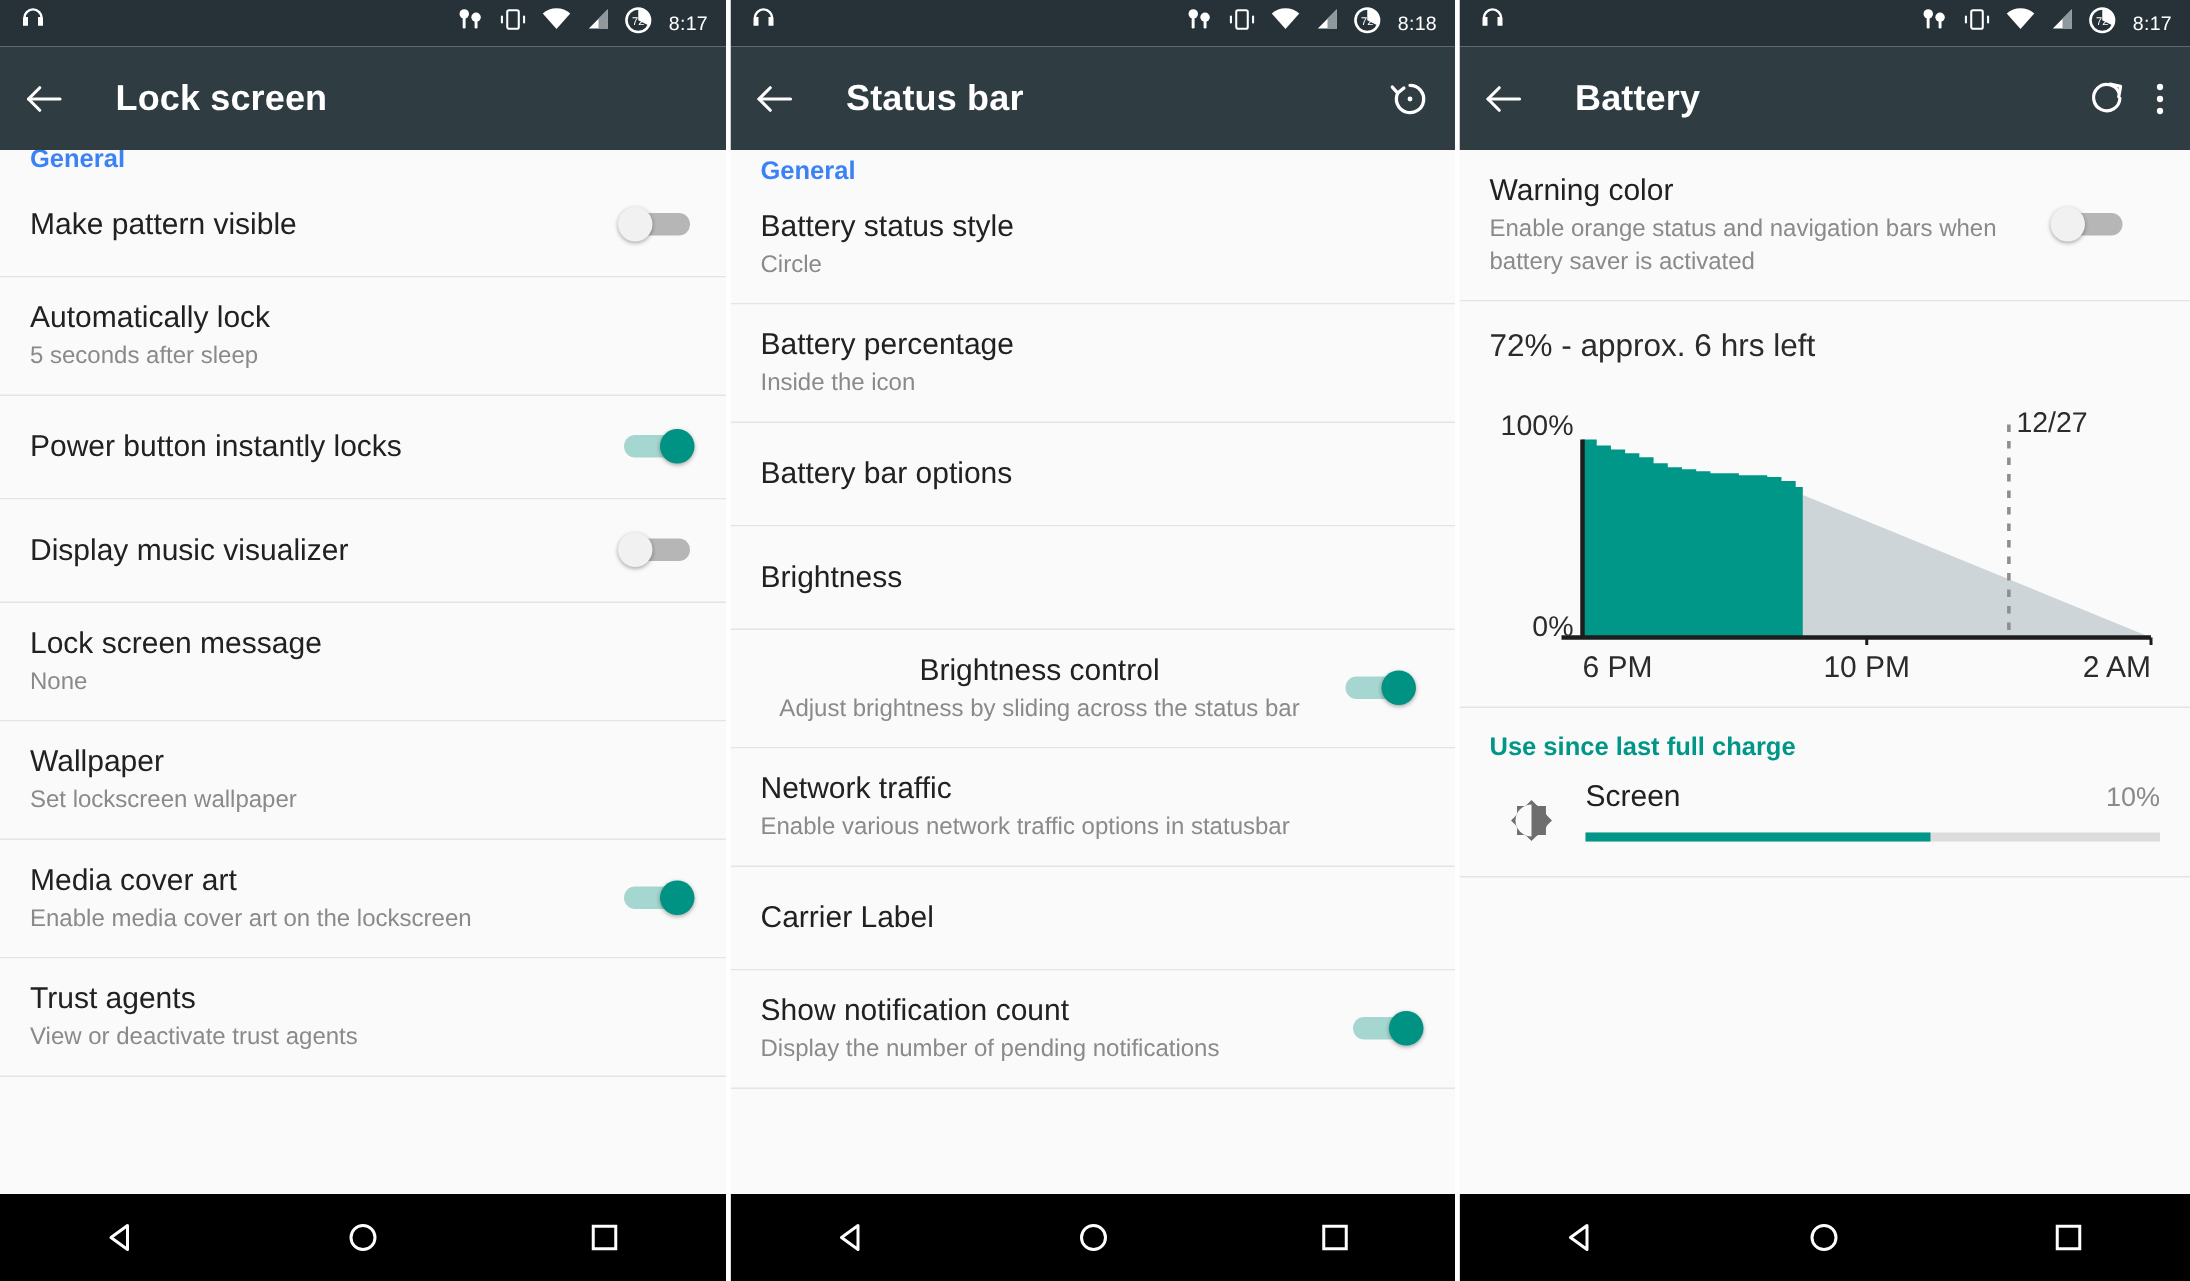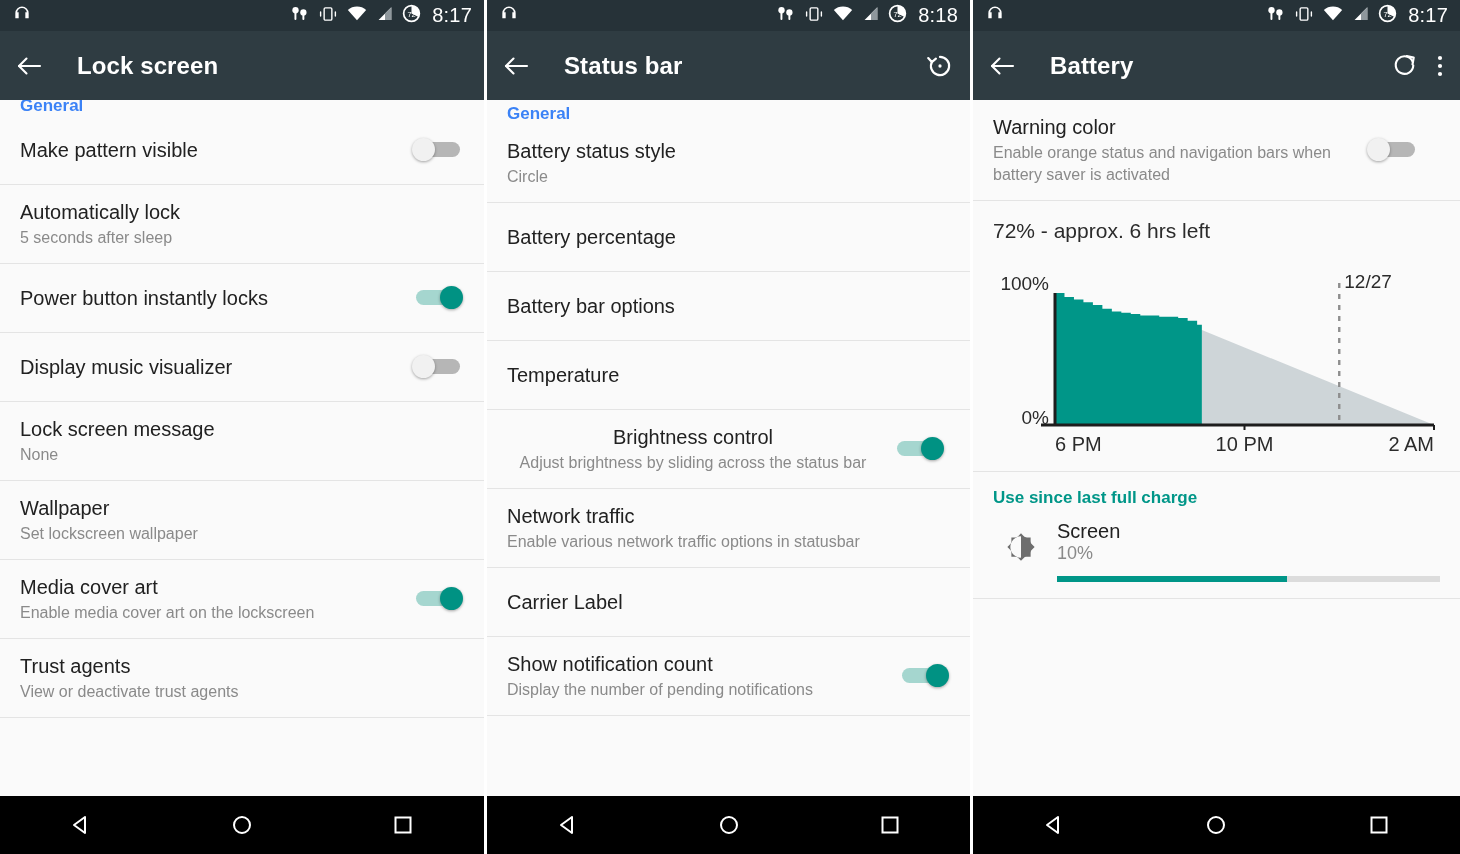--- a/index.html
+++ b/index.html
@@ -27,21 +27,21 @@
     display: flex;
     align-items: center;
     padding: 0 12px;
     color: #ffffff;
   }
   .sb-left { display: flex; align-items: center; }
   .sb-right {
     margin-left: auto;
     display: flex; align-items: center; gap: 9px;
   }
-  .sb-time { font-size: 20px; letter-spacing: .2px; padding-left: 2px; }
+  .sb-time { font-size: 13px; letter-spacing: .2px; padding-left: 2px; }
   .ico { display: block; }
 
   
   .actionbar {
     height: 69px;
     background: #2f3c42;
     display: flex;
     align-items: center;
     padding: 0 16px;
     color: #ffffff;
@@ -114,21 +114,21 @@
     color: #009688; font-size: 17px; font-weight: bold;
     padding: 16px 20px 2px 20px;
   }
   .use-row {
     display: flex; align-items: flex-start;
     padding: 10px 20px 16px 20px;
     border-bottom: 1px solid #e4e4e4;
   }
   .use-icon { width: 56px; flex: 0 0 56px; display: flex; justify-content: center; padding-top: 6px; }
   .use-body { flex: 1 1 auto; padding-left: 8px; }
-  .use-top { display: flex; align-items: baseline; flex-direction: column; }
+  .use-top { display: flex; align-items: baseline; }
   .use-name { font-size: 20px; color: #212121; flex: 1 1 auto; }
   .use-pct { font-size: 18px; color: #8a8a8a; }
   .use-bar { margin-top: 12px; height: 6px; background: #dcdcdc; width: 100%; position: relative; }
   .use-bar > i { position: absolute; left:0; top:0; height:100%; background:#009688; display:block; }
   .pad-bottom { height: 40px; }
 </style>
 </head>
 <body>
 
 <div class="screens">
@@ -369,32 +369,33 @@
         <div class="row">
           <div class="row-texts">
             <div class="row-title">Battery status style</div>
             <div class="row-sub">Circle</div>
           </div>
         </div>
 
         <div class="row">
           <div class="row-texts">
             <div class="row-title">Battery percentage</div>
+            <div class="row-sub">Inside the icon</div>
           </div>
         </div>
 
         <div class="row">
           <div class="row-texts">
             <div class="row-title">Battery bar options</div>
           </div>
         </div>
 
         <div class="row">
           <div class="row-texts">
-            <div class="row-title">Temperature</div>
+            <div class="row-title">Brightness</div>
           </div>
         </div>
 
         <div class="row">
           <div class="row-texts" style="max-width:372px;text-align:center;">
             <div class="row-title">Brightness control</div>
             <div class="row-sub">Adjust brightness by sliding across the status bar</div>
           </div>
           <div class="row-ctrl">
             <span class="sw on">

